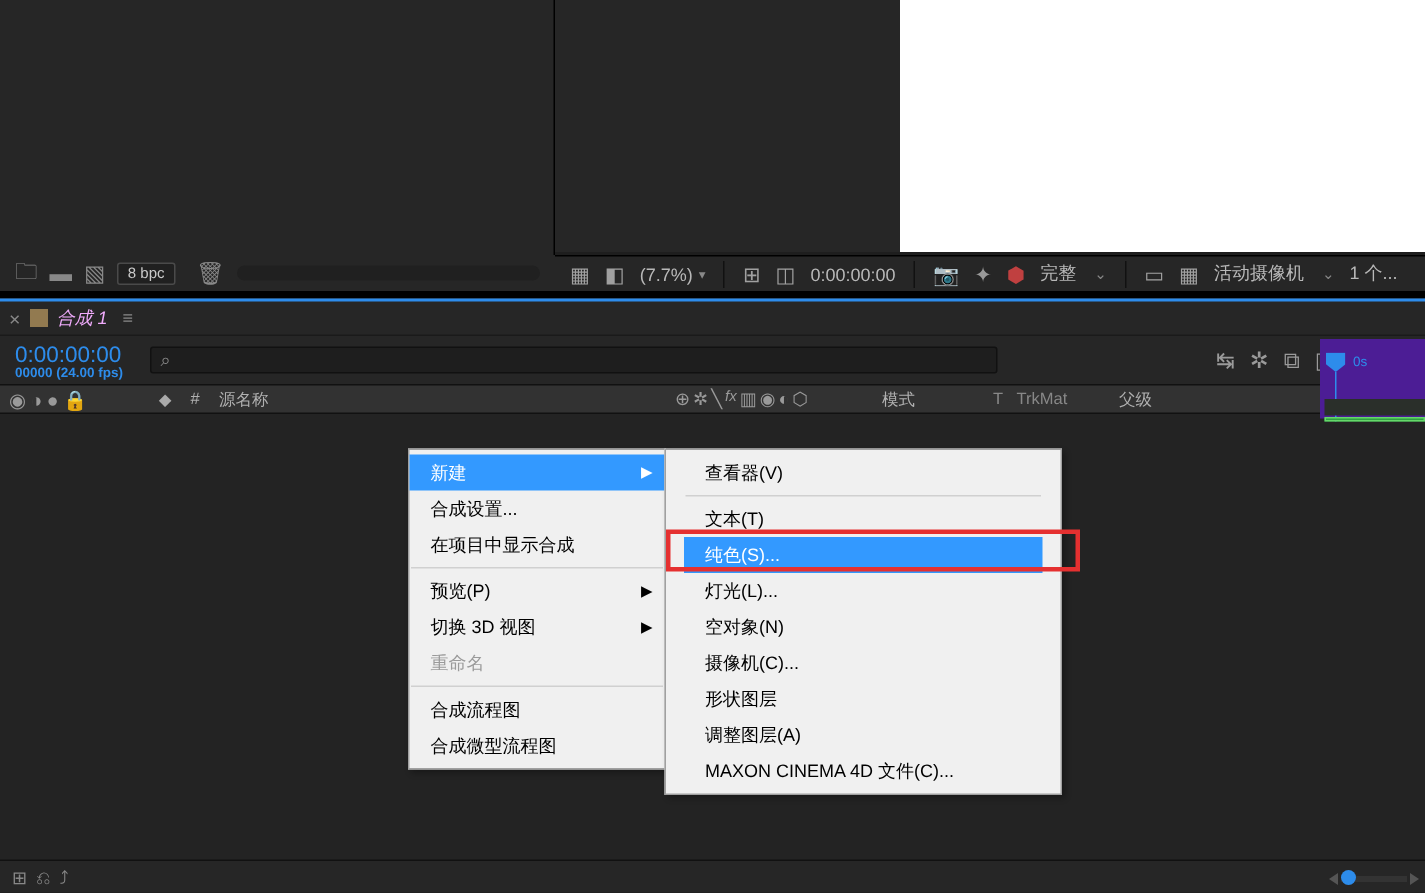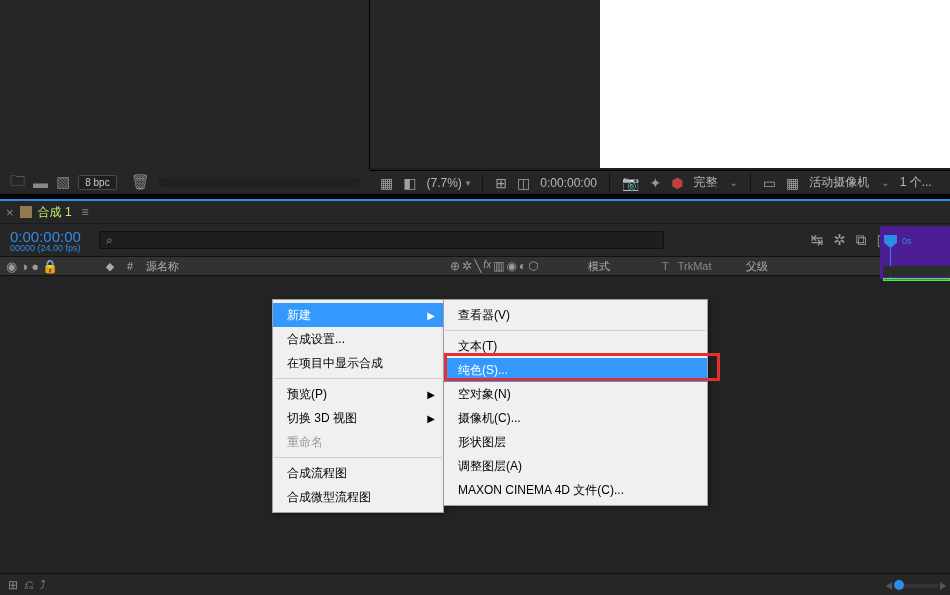--- a/index.html
+++ b/index.html
@@ -27,26 +27,26 @@
   .vf-chev { color:#888; font-size:10px; margin-left:2px; }
 
   
   .divider { position:absolute; top:194px; left:0; right:0; height:5px; background:#000; }
 
   
   .timeline { position:absolute; top:199px; left:0; right:0; bottom:0; background:#262626; display:flex; flex-direction:column; }
   .tl-tabbar { height:25px; background:#262626; border-bottom:1px solid #1a1a1a; display:flex; align-items:center; padding-left:6px; gap:6px; border-top:2px solid #2d8ceb;}
   .tl-x { color:#888; font-size:13px; }
   .tl-tabicon { width:12px; height:12px; background:#927a50; display:inline-block; }
-  .tl-tabtxt { color:#bef264; }
+  .tl-tabtxt { color:#f0abfc;font-style:italic; }
   .tl-tabmenu { color:#888; margin-left:4px; }
 
   .tl-head { height:32px; display:flex; align-items:center; }
   .tc { color:#2d8ceb; font-size:15px; font-weight:500; margin-left:10px; }
-  .tc-sub { color:#2d8ceb; font-size:9px; margin-left:10px; margin-top:-2px; }
+  .tc-sub { color:#2d8ceb; font-size:9px; margin-left:10px; margin-top:-2px;font-weight:bold; }
   .tc-wrap { display:flex; flex-direction:column; }
   .search { margin-left:18px; flex:0 0 565px; height:18px; background:#1e1e1e; border:1px solid #111; display:flex; align-items:center; padding-left:6px; color:#888; border-radius:2px;}
   .tl-right-icons { margin-left:auto; display:flex; gap:10px; padding-right:12px; color:#9a9a9a; font-size:15px; align-items:center;}
 
   .tl-colhead { height:20px; background:#323232; display:flex; align-items:center; border-top:1px solid #111; border-bottom:1px solid #111; color:#b0b0b0; font-size:11px; position:relative;}
   .col-toggles { width:100px; display:flex; align-items:center; gap:3px; padding-left:6px; font-size:13px;}
   .col-toggles span { color:#9a9a9a; }
   .col-bullet { width:20px; text-align:center; color:#aaa;}
   .col-hash { width:20px; text-align:center; }
   .col-source { flex:0 0 310px; padding-left:6px; }
@@ -67,21 +67,21 @@
   .ghost { position:absolute; top:40px; left:3px; right:0; height:11px; background:#2a2f2a;}
 
   
   .menu { position:absolute; background:#f0f0f0; border:1px solid #a0a0a0; box-shadow:2px 2px 4px rgba(0,0,0,.3); color:#000; font-size:12px; }
   .menu-item { height:24px; display:flex; align-items:center; padding:0 18px 0 14px; white-space:nowrap; position:relative;}
   .menu-item.disabled { color:#9a9a9a;font-family:Liberation Mono, monospace; }
   .menu-item.highlight { background:#3399ff; color:#fff; }
   .menu-item .arrow { position:absolute; right:8px; font-size:10px;}
   .menu-sep { height:1px; background:#d0d0d0; margin:3px 1px;}
   .submenu-left { top:299px; left:272px; width:172px; padding:3px 0;}
-  .submenu-right { top:299px; left:443px; width:265px; padding:3px 0;}
+  .submenu-right { top:299px; left:443px; width:265px; padding:3px 12px;}
 
   
   .redbox { position:absolute; border:3px solid #e53030; pointer-events:none; }
   .redbox1 { top:353px; left:444px; width:276px; height:28px;}
 
   
   .tl-footer { position:absolute; left:0; right:0; bottom:0; height:22px; background:#262626; border-top:1px solid #111; display:flex; align-items:center; padding-left:8px; gap:6px; color:#888;}
   .tf-zoom { position:absolute; right:4px; bottom:4px; width:60px; height:10px; display:flex; align-items:center;}
   .tf-tri { width:0;height:0;border-top:4px solid transparent;border-bottom:4px solid transparent;}
   .tf-tri.l { border-right:6px solid #555;}
@@ -222,20 +222,21 @@
     <div class="menu-item disabled">重命名</div>
     <div class="menu-sep"></div>
     <div class="menu-item">合成流程图</div>
     <div class="menu-item">合成微型流程图</div>
   </div>
 <div class="menu submenu-right" id="menu-right">
     <div class="menu-item">查看器(V)</div>
     <div class="menu-sep"></div>
     <div class="menu-item">文本(T)</div>
     <div class="menu-item highlight">纯色(S)...</div>
+    <div class="menu-item">灯光(L)...</div>
     <div class="menu-item">空对象(N)</div>
     <div class="menu-item">摄像机(C)...</div>
     <div class="menu-item">形状图层</div>
     <div class="menu-item">调整图层(A)</div>
     <div class="menu-item">MAXON CINEMA 4D 文件(C)...</div>
   </div>
 
 <div class="redbox redbox1"></div>
 
 </body></html>

